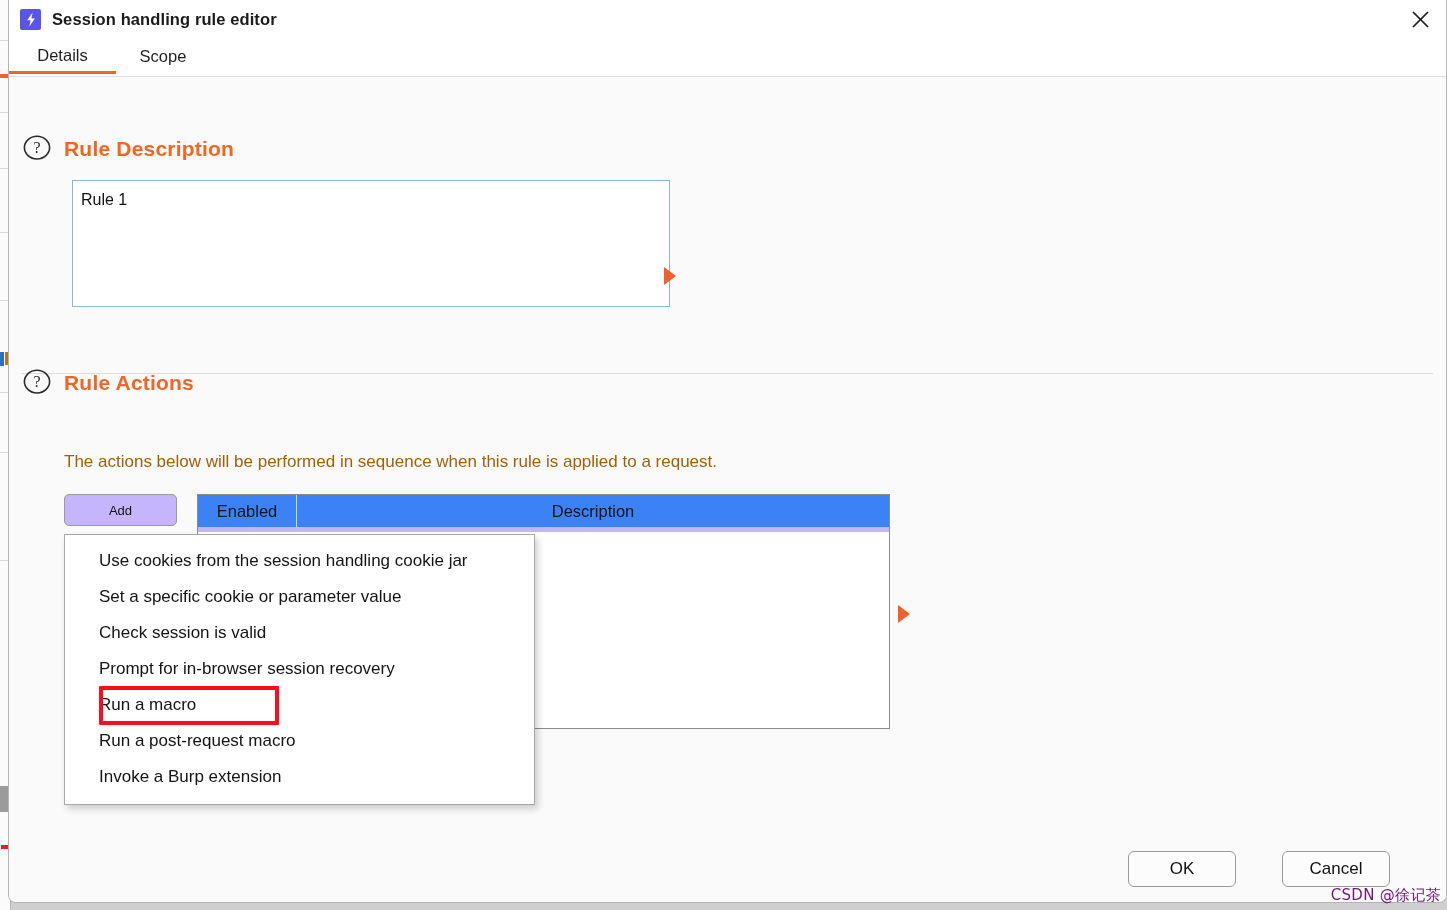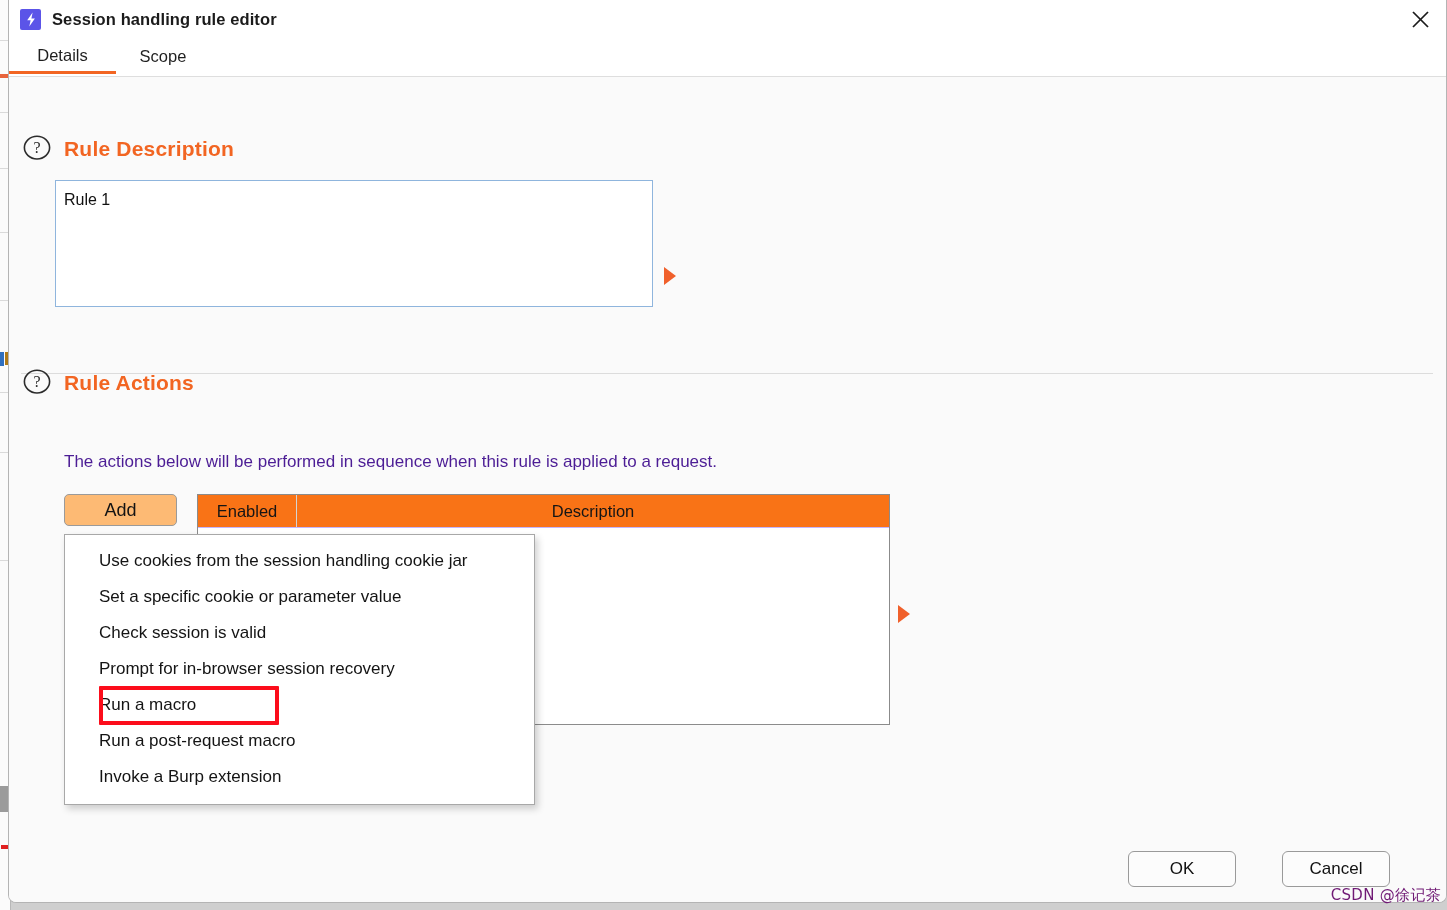--- a/index.html
+++ b/index.html
@@ -159,21 +159,21 @@
     color: #f26522;
     letter-spacing: .2px;
   }
 
   #rule-description-section {
     position: absolute;
     left: 12px; top: 56px;
   }
   #rule-description-input {
     position: absolute;
-    left: 46px; top: 103px;
+    left: 63px; top: 103px;
     width: 598px; height: 127px;
     background: #ffffff;
     border: 1px solid #8fb5dd;
     box-sizing: border-box;
     font-family: "Liberation Sans", sans-serif;
     font-size: 16px;
     color: #111;
     padding: 9px 8px;
     resize: none;
     outline: none;
@@ -196,52 +196,52 @@
   }
 
   #rule-actions-section {
     position: absolute;
     left: 12px; top: 290px;
   }
   #rule-actions-subtitle {
     position: absolute;
     left: 55px; top: 375px;
     font-size: 17px;
-    color: #4c1d95;
+    color: #a16207;
     white-space: nowrap;
   }
 
   
   #add-button {
     position: absolute;
     left: 55px; top: 417px;
     width: 113px; height: 32px;
-    background: #fdba74;
+    background: #c4b5fd;
     border: 1px solid #9a9a9a;
     border-radius: 5px;
     font-family: "Liberation Sans", sans-serif;
-    font-size: 18px;
+    font-size: 13px;
     color: #131313;
     cursor: pointer;
     box-sizing: border-box;
     padding: 0;
   }
   #actions-table {
     position: absolute;
     left: 188px; top: 417px;
     width: 693px;
     border: 1px solid #8b8b8b;
     box-sizing: border-box;
     background: #ffffff;
   }
   #actions-table .thead {
     display: flex;
     height: 32px;
-    border-bottom: 1px solid #c4b5fd;
-    background: #f97316;
+    border-bottom: 5px solid #c4b5fd;
+    background: #3b82f6;
   }
   #actions-table .th {
     display: flex;
     align-items: center;
     justify-content: center;
     font-size: 16.5px;
     color: #151515;
     box-sizing: border-box;
   }
   #actions-table .th.col-enabled { width: 99px; border-right: 1px solid #d4d4d4; }

